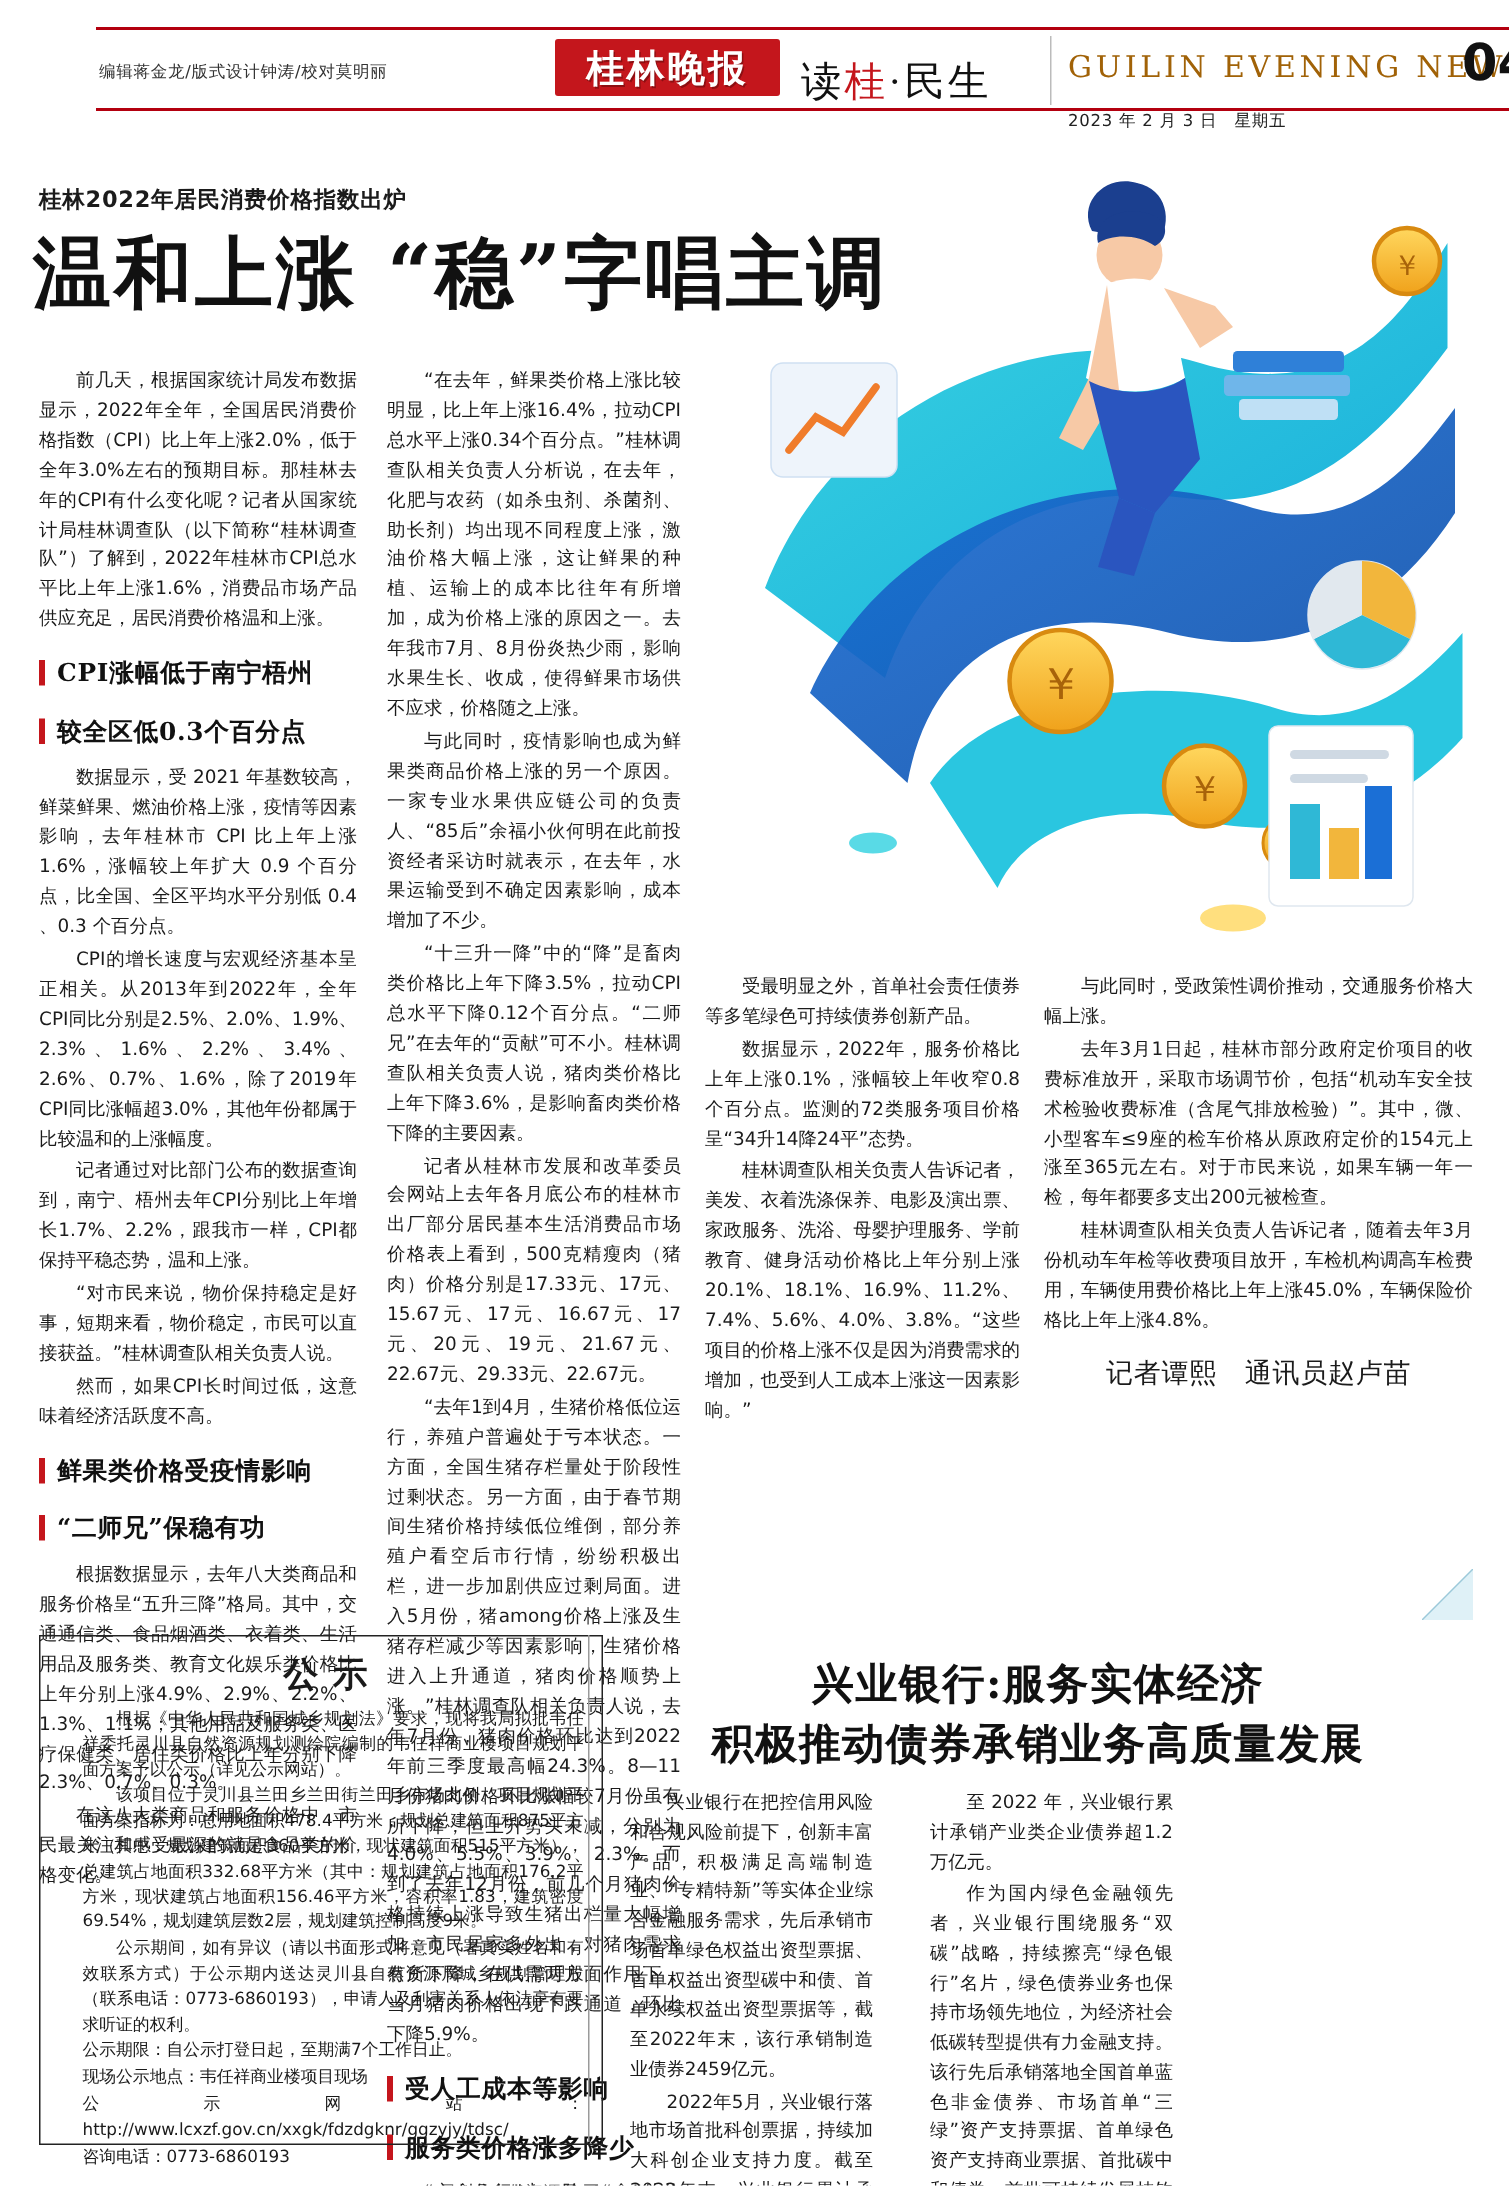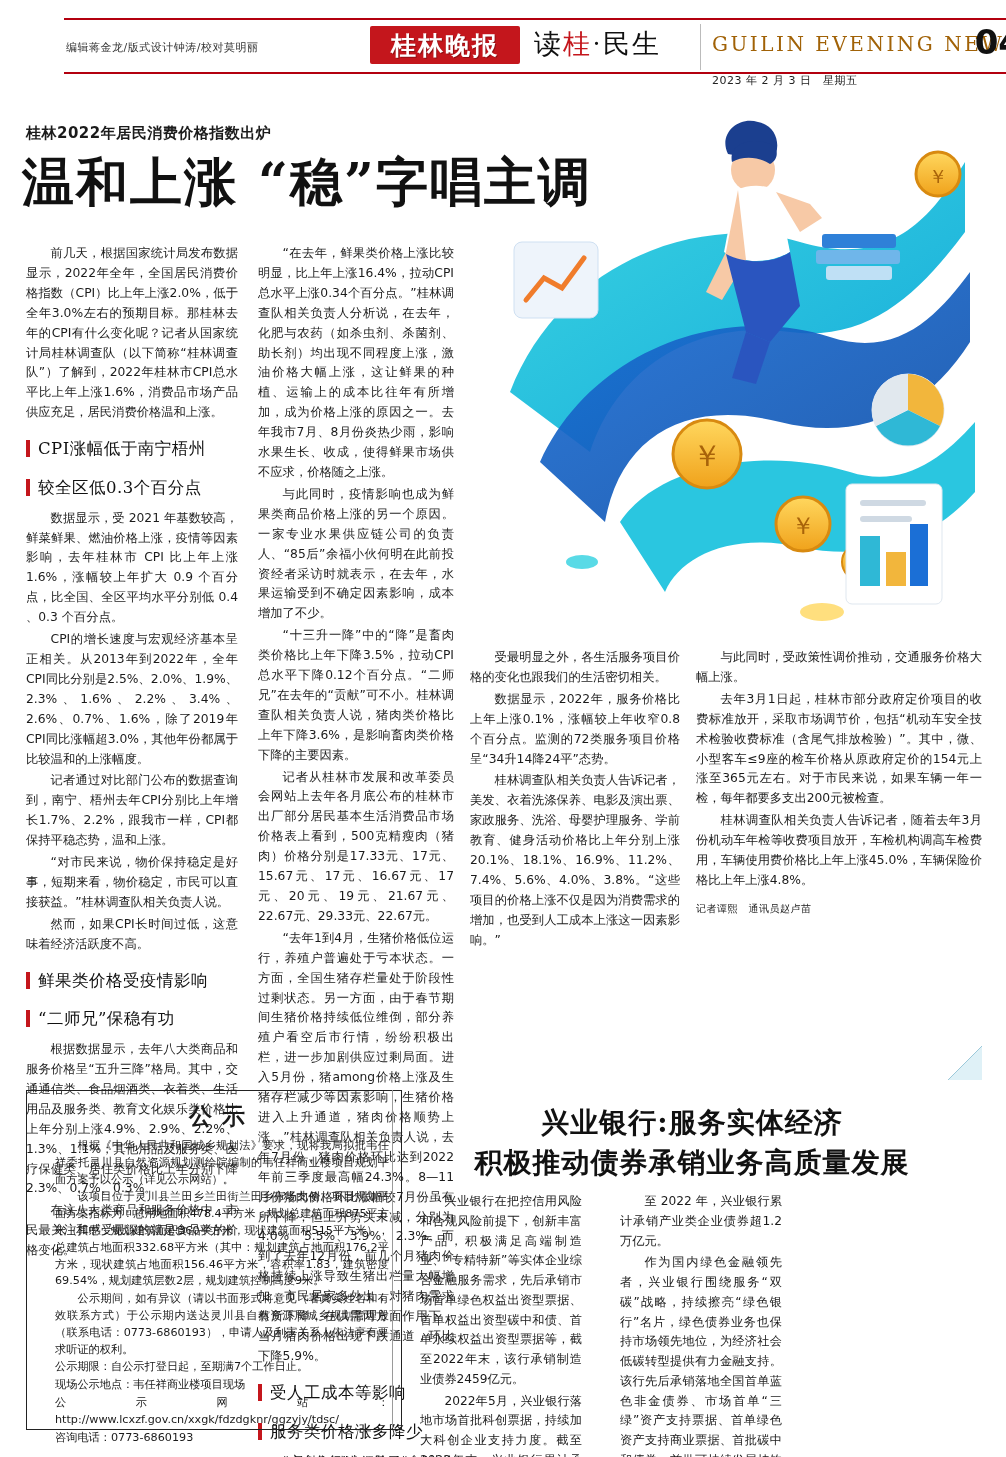--- a/index.html
+++ b/index.html
@@ -22,21 +22,21 @@
   }
   .logo-wrap { position:absolute; left:330px; top:8px; width:176px; height:40px; }
   .logo-red {
     width:150px; height:38px; background:#c4161c; border-radius:2px;
     color:#fff; font-family:"DejaVu Serif","Liberation Serif",serif;
     font-size:25px; font-weight:bold; letter-spacing:2px;
     display:flex; align-items:center; justify-content:center;
     text-shadow:1px 1px 0 #8d0f12;
   }
   .read-gui {
-    position:absolute; left:494px; top:8px;
+    position:absolute; left:494px; top:18px;
     font-family:Liberation Serif, serif;
     font-size:27px; letter-spacing:2px; color:#111; white-space:nowrap;
   }
   .read-gui .red { color:#c4161c; }
   .eng-name {
     position:absolute; left:672px; top:14px;
     font-family:"DejaVu Serif","Liberation Serif",serif;
     font-size:20px; letter-spacing:2.5px; color:#a16207; white-space:nowrap;
   }
   .pageno {
@@ -73,27 +73,27 @@
   .col { position:absolute; font-size:12.3px; line-height:1.62; color:#1b1b1b; text-align:justify; }
   .col p { margin:0 0 2px 0; text-indent:2em; }
   .col1 { left:26px; top:244px; width:212px; }
   .col2 { left:258px; top:244px; width:196px; }
   .col3 { left:470px; top:648px; width:210px; }
   .col4 { left:696px; top:648px; width:286px; }
 
   .subhead {
     position:relative; margin:14px 0 8px 0; padding-left:12px;
     font-family:"DejaVu Serif","Liberation Serif",serif;
-    font-size:16.5px; font-weight:normal; color:#111; letter-spacing:0.5px;
+    font-size:16.5px; font-weight:bold; color:#111; letter-spacing:0.5px;
     line-height:1.5; text-indent:0;
   }
   .subhead::before {
     content:""; position:absolute; left:0; top:3px; width:4px; height:17px; background:#c4161c;
   }
-  .byline { margin-top:10px; text-align:left; font-size:10px; text-indent:0; letter-spacing:0.5px; }
+  .byline { margin-top:10px; text-align:center; font-size:18px; text-indent:0; letter-spacing:0.5px; }
 
   
   .notice-box {
     position:absolute; left:26px; top:1090px; width:358px; height:338px;
     border:1px solid #222;
     padding-left:16px;
   }
   .notice-title {
     margin:10px 0 4px 0; text-align:center;
     font-family:"DejaVu Serif","Liberation Serif",serif;
@@ -238,21 +238,21 @@
     <p>与此同时，疫情影响也成为鲜果类商品价格上涨的另一个原因。一家专业水果供应链公司的负责人、“85后”余福小伙何明在此前投资经者采访时就表示，在去年，水果运输受到不确定因素影响，成本增加了不少。</p>
     <p>“十三升一降”中的“降”是畜肉类价格比上年下降3.5%，拉动CPI总水平下降0.12个百分点。“二师兄”在去年的“贡献”可不小。桂林调查队相关负责人说，猪肉类价格比上年下降3.6%，是影响畜肉类价格下降的主要因素。</p>
     <p>记者从桂林市发展和改革委员会网站上去年各月底公布的桂林市出厂部分居民基本生活消费品市场价格表上看到，500克精瘦肉（猪肉）价格分别是17.33元、17元、15.67元、17元、16.67元、17元、20元、19元、21.67元、22.67元、29.33元、22.67元。</p>
     <p>“去年1到4月，生猪价格低位运行，养殖户普遍处于亏本状态。一方面，全国生猪存栏量处于阶段性过剩状态。另一方面，由于春节期间生猪价格持续低位维倒，部分养殖户看空后市行情，纷纷积极出栏，进一步加剧供应过剩局面。进入5月份，猪among价格上涨及生猪存栏减少等因素影响，生猪价格进入上升通道，猪肉价格顺势上涨。”桂林调查队相关负责人说，去年7月份，猪肉价格环比达到2022年前三季度最高幅24.3%。8—11月份猪肉价格环比涨幅较7月份虽有所下降，但上升势头未减，分别为4.0%、5.5%、3.9%、2.3%。而到了去年12月份，前几个月猪肉价格持续上涨导致生猪出栏量大幅增加，市民居家多外出，对猪肉需求有所下降，在供需两方面作用下，当月猪肉价格出现下跌通道，环比下降5.9%。</p>
     <div class="subhead">受人工成本等影响</div>
     <div class="subhead">服务类价格涨多降少</div>
     <p>“衣食住行”中，除了“食”的价格变化大家感</p>
   </div>
 
   <div class="col col3">
-    <p>受最明显之外，各生活服务项目价格的变化也跟我们的生活密切相关。</p>
+    <p>受最明显之外，首单社会责任债券等多笔绿色可持续债券创新产品。</p>
     <p>数据显示，2022年，服务价格比上年上涨0.1%，涨幅较上年收窄0.8个百分点。监测的72类服务项目价格呈“34升14降24平”态势。</p>
     <p>桂林调查队相关负责人告诉记者，美发、衣着洗涤保养、电影及演出票、家政服务、洗浴、母婴护理服务、学前教育、健身活动价格比上年分别上涨20.1%、18.1%、16.9%、11.2%、7.4%、5.6%、4.0%、3.8%。“这些项目的价格上涨不仅是因为消费需求的增加，也受到人工成本上涨这一因素影响。”</p>
   </div>
 
   <div class="col col4">
     <p>与此同时，受政策性调价推动，交通服务价格大幅上涨。</p>
     <p>去年3月1日起，桂林市部分政府定价项目的收费标准放开，采取市场调节价，包括“机动车安全技术检验收费标准（含尾气排放检验）”。其中，微、小型客车≤9座的检车价格从原政府定价的154元上涨至365元左右。对于市民来说，如果车辆一年一检，每年都要多支出200元被检查。</p>
     <p>桂林调查队相关负责人告诉记者，随着去年3月份机动车年检等收费项目放开，车检机构调高车检费用，车辆使用费价格比上年上涨45.0%，车辆保险价格比上年上涨4.8%。</p>
     <div class="byline">记者谭熙　通讯员赵卢苗</div>
   </div>

